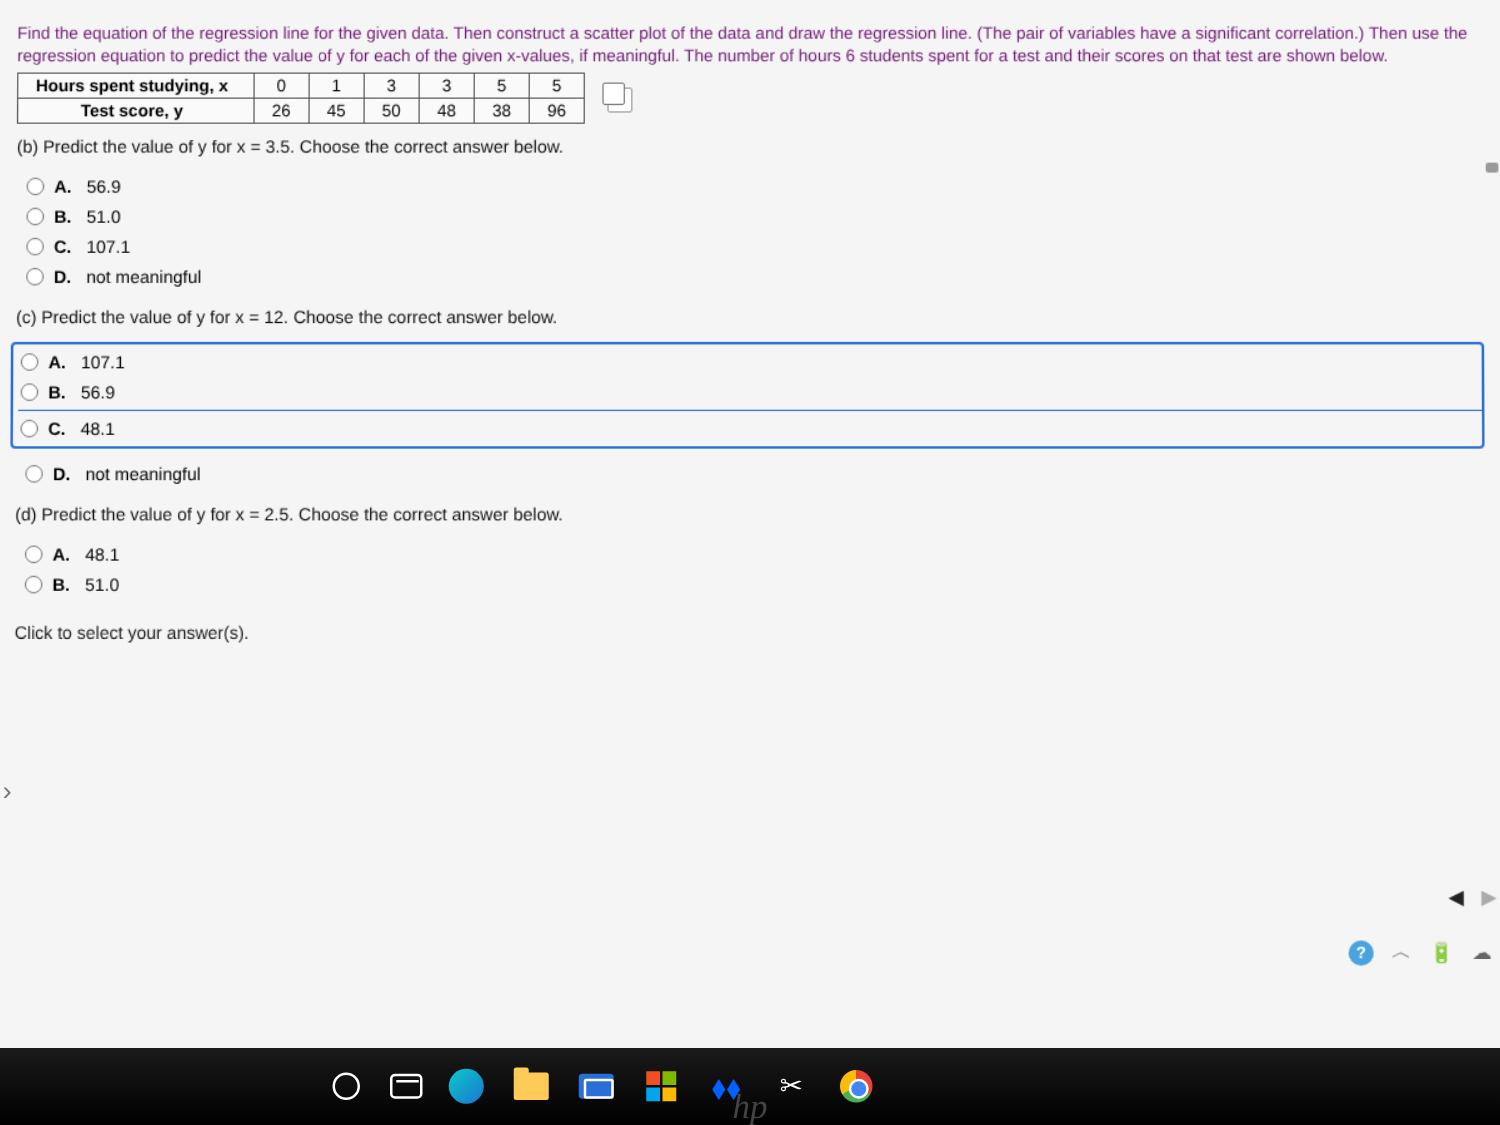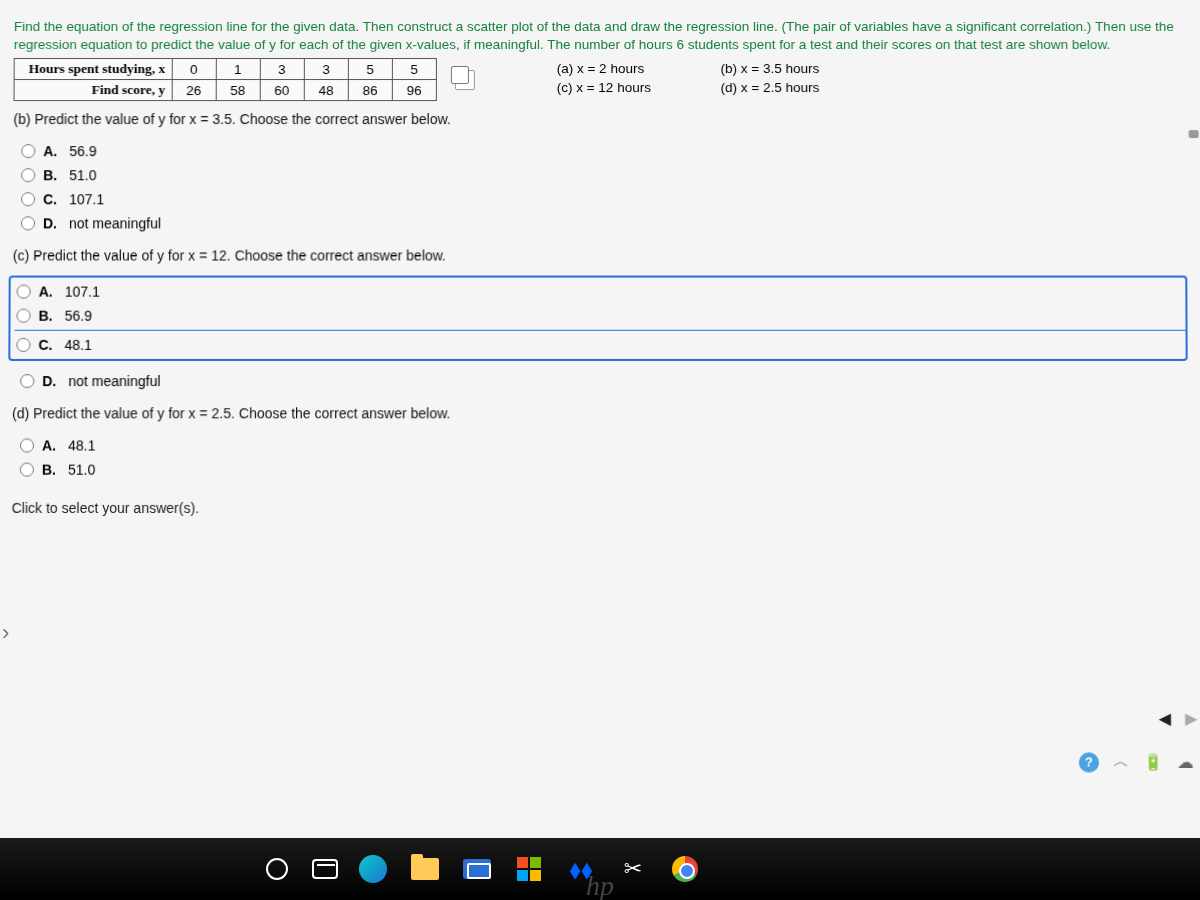--- a/index.html
+++ b/index.html
@@ -12,25 +12,25 @@
       position: relative;
     }
     .screen {
       position: absolute;
       top: 0; left: 0; right: 0; bottom: 62px;
       background: #f5f5f5;
       padding: 18px 14px 10px 14px;
       transform: perspective(2200px) rotateX(1deg);
       transform-origin: top center;
     }
-    .problem-intro { font-size: 13.5px; line-height: 1.35; color: #15803d; margin-bottom: 2px; }
+    .problem-intro { font-size: 13.5px; line-height: 1.35; color: #701a75; margin-bottom: 2px; }
     .data-row { display: flex; align-items: flex-start; gap: 28px; margin: 4px 0 10px 0; }
     table.data { border-collapse: collapse; font-size: 13.5px; }
     table.data th, table.data td { border: 1px solid #555; padding: 2px 14px; text-align: center; background: #fafafa; }
-    table.data th { text-align: right; font-weight: bold; padding-right: 6px; font-family: Liberation Serif, serif; }
+    table.data th { text-align: center; font-weight: bold; padding-right: 20px; }
     .copy-icon { width: 18px; height: 18px; border: 1.5px solid #777; border-radius: 2px; position: relative; margin-left: -14px; margin-top: 8px; background: #fff; cursor: pointer; }
     .copy-icon::after { content: ""; position: absolute; left: 3px; top: 3px; width: 18px; height: 18px; border: 1.5px solid #999; border-radius: 2px; background: #fff; z-index: -1; }
     .conditions { font-size: 13.5px; line-height: 1.4; margin-left: 60px; margin-top: 2px; }
     .conditions .col { display: inline-block; width: 160px; }
     .question { font-size: 14px; margin: 10px 0 12px 0; color: #111; }
     .options { margin: 0 0 12px 0; padding-left: 6px; }
     .option { display: flex; align-items: center; gap: 8px; font-size: 14px; padding: 4px 2px; cursor: pointer; }
     .option input[type="radio"] { width: 14px; height: 14px; cursor: pointer; }
     .option .lbl { font-weight: bold; margin-right: 4px; }
     .highlight-group { border: 2px solid #2a6fd6; border-radius: 4px; padding: 2px 0 2px 4px; margin: 4px 0 8px -4px; }
@@ -88,37 +88,31 @@
           <tr>
         <th>Hours spent studying, x</th>
         <td>0</td>
         <td>1</td>
         <td>3</td>
         <td>3</td>
         <td>5</td>
         <td>5</td>
       </tr>
       <tr>
-        <th>Find score, y</th>
+        <th>Test score, y</th>
         <td>26</td>
-        <td>58</td>
-        <td>60</td>
+        <td>45</td>
+        <td>50</td>
         <td>48</td>
-        <td>86</td>
+        <td>38</td>
         <td>96</td>
       </tr>
     </tbody>
       </table>
     <div class="copy-icon"></div>
-    <div class="conditions">
-      <span class="col">(a) x = 2 hours</span>
-      <span class="col">(b) x = 3.5 hours</span><br>
-      <span class="col">(c) x = 12 hours</span>
-      <span class="col">(d) x = 2.5 hours</span>
-    </div>
   </div>
 
   <div class="scroll-thumb"></div>
 
   <div class="question">(b) Predict the value of y for x = 3.5. Choose the correct answer below.</div>
   <div class="options">
     <label class="option">
       <input type="radio" name="qb" style="">
       <span class="lbl">A.</span>
       <span>56.9</span>

